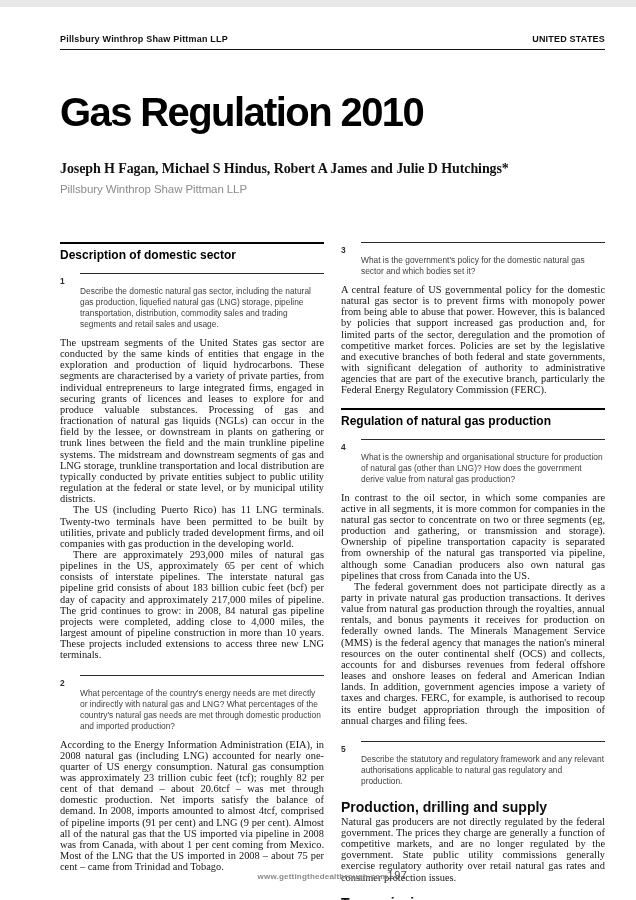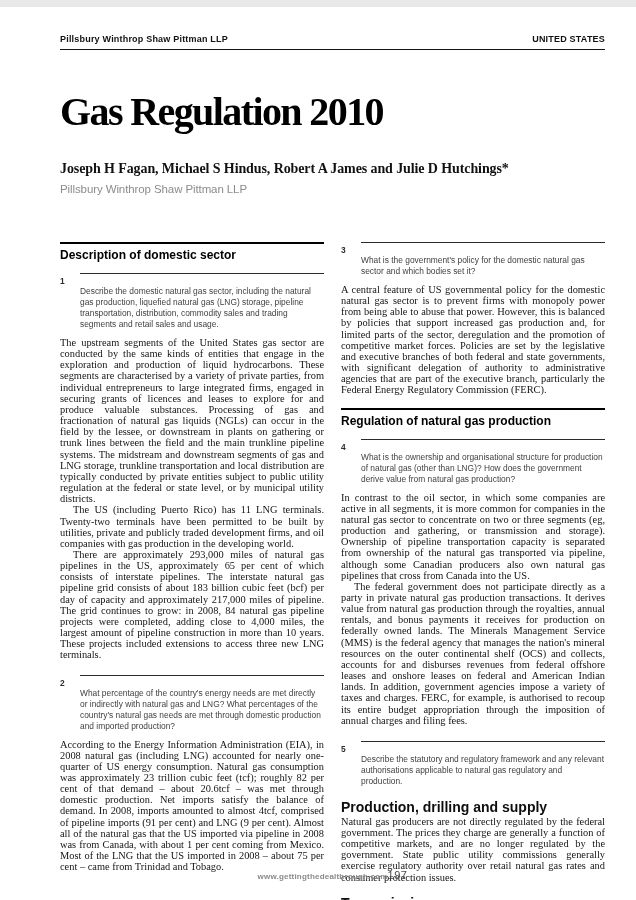--- a/index.html
+++ b/index.html
@@ -20,21 +20,21 @@
     display:flex; justify-content:space-between; align-items:flex-end;
     padding-top:27px; padding-bottom:5px;
     border-bottom:1.5px solid #141414;
     font-family:"Liberation Sans", sans-serif;
     font-weight:bold; font-size:9px; letter-spacing:0.2px; color:#111;
   }
 
   
   .page-title {
     margin-top:42px;
-    font-family:Liberation Serif, serif;
+    font-family:Liberation Sans, sans-serif;
     font-weight:bold; font-size:40px; letter-spacing:-1.6px;
     color:#000; line-height:1;
   }
   .authors {
     margin-top:29px;
     font-family:Liberation Serif, serif;
     font-weight:bold; font-size:14px; color:#111; letter-spacing:-0.1px;
   }
   .affiliation {
     margin-top:6px;

